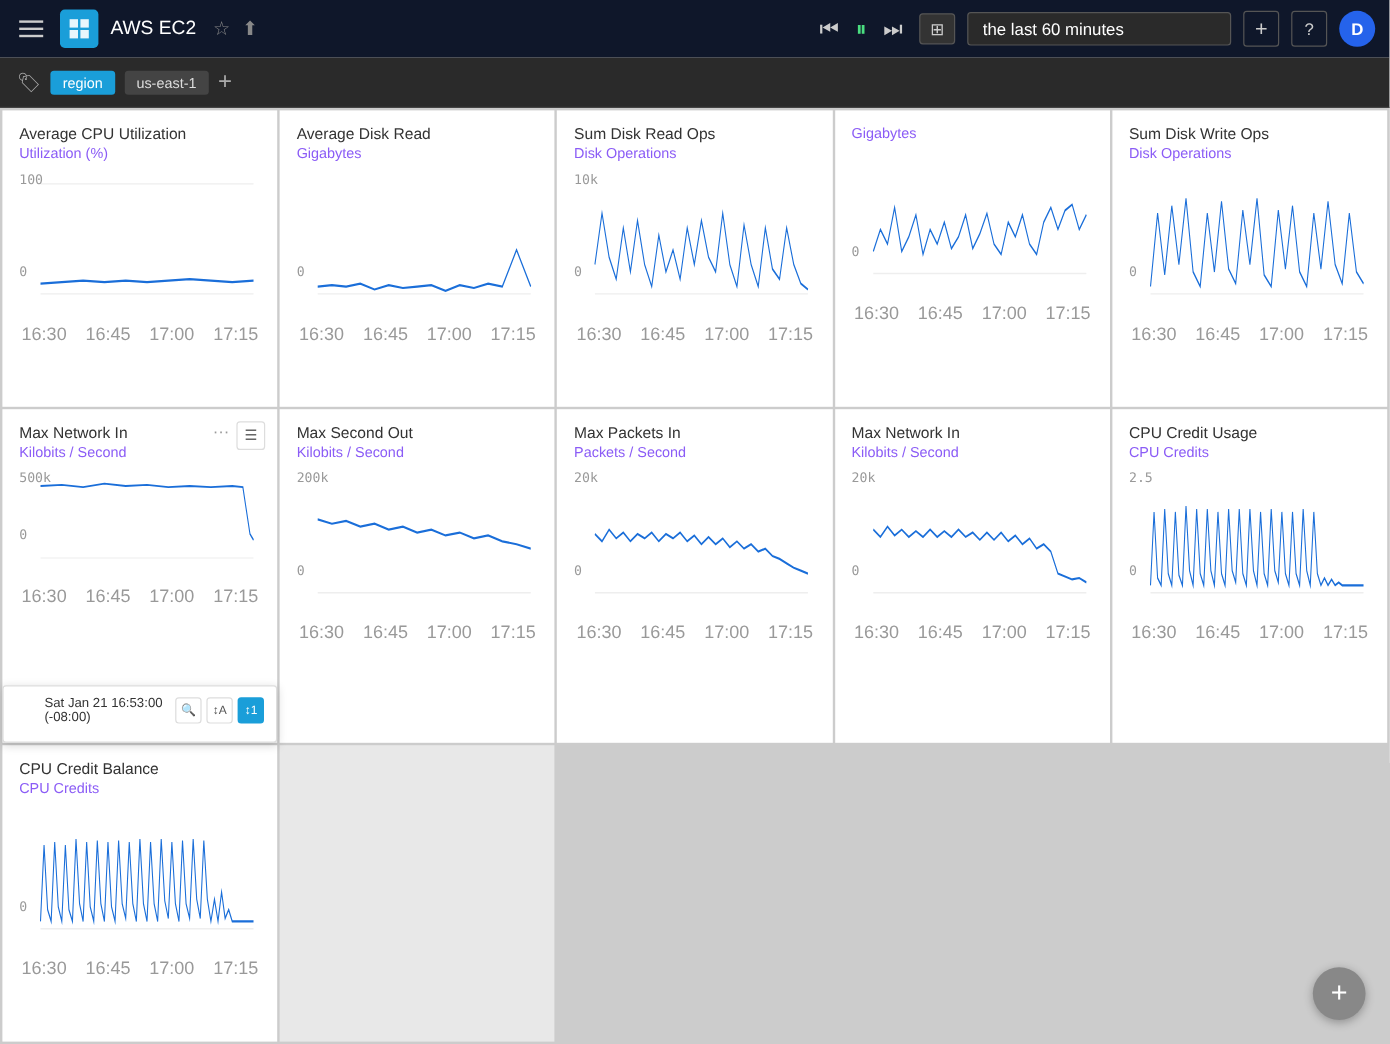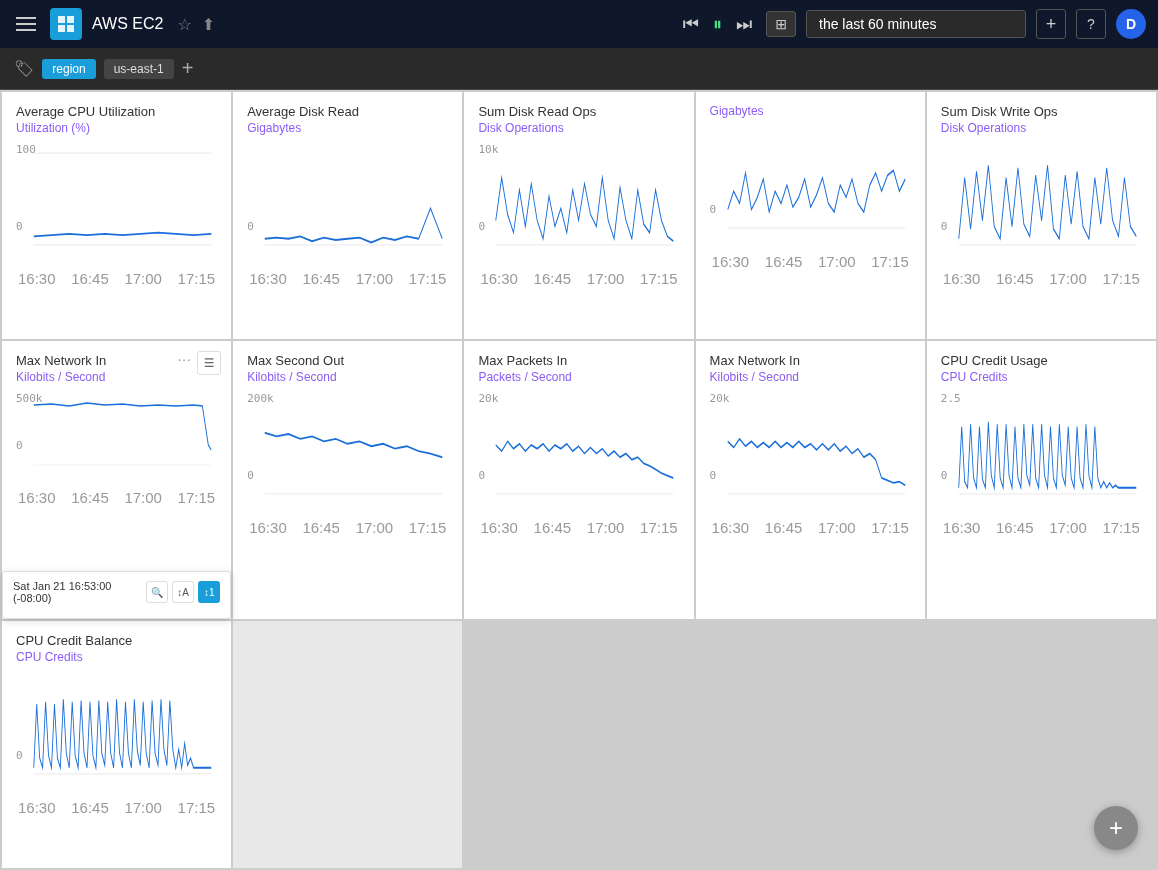--- a/index.html
+++ b/index.html
@@ -131,21 +131,21 @@
       border: 1px solid #ddd;
       border-radius: 3px;
       padding: 8px 10px;
       z-index: 10;
       box-shadow: 0 2px 8px rgba(0,0,0,0.15);
     }
     .tooltip-header {
       display: flex; align-items: center; justify-content: space-between;
       margin-bottom: 6px;
     }
-    .tooltip-date { font-size: 11px; color: #333; }
+    .tooltip-date { font-size: 11px; color: #333; margin-left: 24px; }
     .tooltip-icons { display: flex; gap: 4px; }
     .tooltip-icon-btn {
       background: #1a9ed9; border: none; color: #fff;
       width: 22px; height: 22px; border-radius: 3px;
       font-size: 10px; cursor: pointer; display: flex; align-items: center; justify-content: center;
     }
     .tooltip-icon-btn.outline {
       background: #fff; border: 1px solid #ddd; color: #555;
     }
     .tooltip-row {

